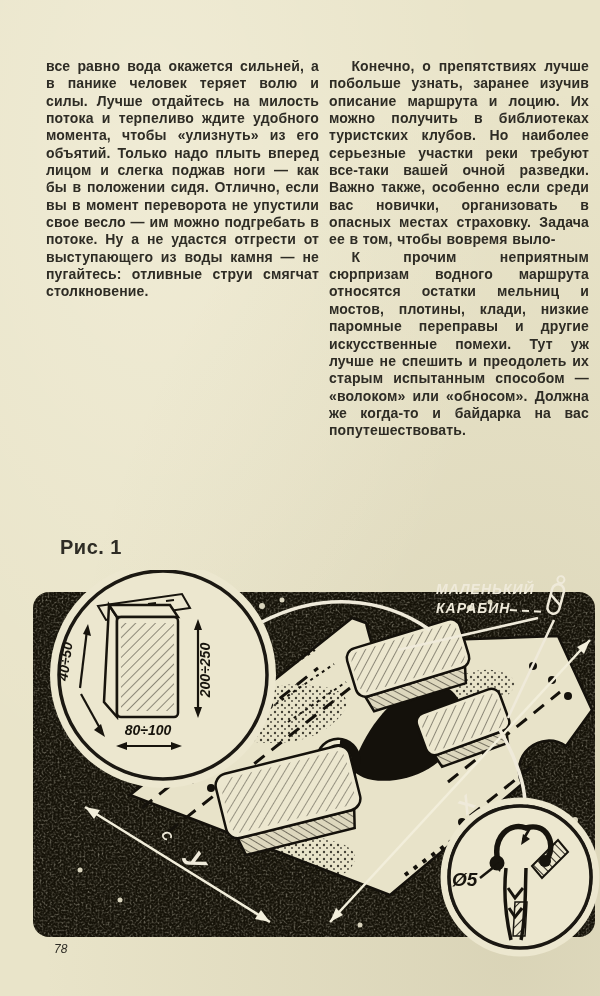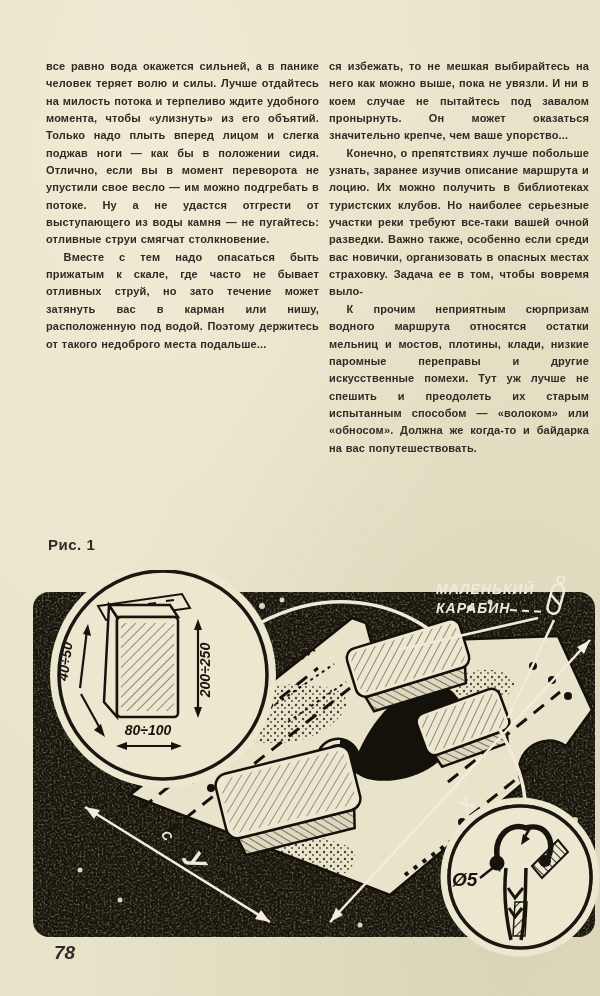--- a/index.html
+++ b/index.html
@@ -7,51 +7,49 @@
     width:600px;height:996px;position:relative;overflow:hidden;
     background:
       radial-gradient(ellipse at 25% 15%, rgba(255,252,240,.30), transparent 55%),
       radial-gradient(ellipse at 85% 95%, rgba(125,115,75,.14), transparent 65%),
       #e9e4c9;
     font-family:"Liberation Sans", sans-serif;
     color:#2e2c25;
   }
   .col{
     position:absolute;top:58px;
-    font-size:11px;line-height:17.35px;font-weight:bold;
+    font-size:14px;line-height:17.35px;font-weight:bold;
     text-align:justify;letter-spacing:.15px;word-spacing:.5px;
   }
   .col p{margin:0;text-indent:1.6em;}
   .col p.cont{text-indent:0;}
   #col-left{left:46px;width:273px;}
   #col-right{left:329px;width:260px;}
   .caption{
-    position:absolute;left:48px;top:536px;
-    font-size:15px;font-weight:bold;letter-spacing:.5px;
+    position:absolute;left:60px;top:536px;
+    font-size:20px;font-weight:bold;letter-spacing:.5px;
   }
   .pageno{
     position:absolute;left:54px;top:942px;
-    font-size:19px;font-weight:bold;font-style:italic;
+    font-size:12px;font-weight:normal;font-style:italic;
   }
   svg{position:absolute;left:0;top:570px;}
   svg text{font-family:"Liberation Sans", sans-serif;}
   .dimtxt{font-size:14px;font-weight:bold;font-style:italic;fill:#17140d;}
   .wlabel{font-size:14px;font-weight:bold;font-style:italic;fill:#efeada;letter-spacing:1px;}
   .wdim{font-weight:bold;font-style:italic;fill:#efeada;}
 </style>
 </head>
 <body>
 
 <div class="col" id="col-left">
   <p class="cont">все равно вода окажется сильней, а в панике человек теряет волю и силы. Лучше отдайтесь на милость потока и терпеливо ждите удобного момента, чтобы «улизнуть» из его объятий. Только надо плыть вперед лицом и слегка поджав ноги — как бы в положении сидя. Отлично, если вы в момент переворота не упустили свое весло — им можно подгребать в потоке. Ну а не удастся отгрести от выступающего из воды камня — не пугайтесь: отливные струи смягчат столкновение.</p>
-  <p>Вместе с тем надо опасаться быть прижатым к скале, где часто не бывает отливных струй, но зато течение может затянуть вас в карман или нишу, расположенную под водой. Поэтому держитесь от такого недоброго места подальше...</p>
 </div>
 
 <div class="col" id="col-right">
-  <p class="cont">ся избежать, то не мешкая выбирайтесь на него как можно выше, пока не увязли. И ни в коем случае не пытайтесь под завалом пронырнуть. Он может оказаться значительно крепче, чем ваше упорство...</p>
   <p>Конечно, о препятствиях лучше побольше узнать, заранее изучив описание маршрута и лоцию. Их можно получить в библиотеках туристских клубов. Но наиболее серьезные участки реки требуют все-таки вашей очной разведки. Важно также, особенно если среди вас новички, организовать в опасных местах страховку. Задача ее в том, чтобы вовремя выло-</p>
   <p>К прочим неприятным сюрпризам водного маршрута относятся остатки мельниц и мостов, плотины, клади, низкие паромные переправы и другие искусственные помехи. Тут уж лучше не спешить и преодолеть их старым испытанным способом — «волоком» или «обносом». Должна же когда-то и байдарка на вас попутешествовать.</p>
 </div>
 
 <div class="caption">Рис. 1</div>
 
 <svg width="600" height="392" viewBox="0 0 600 392">
   <defs>
     <filter id="grain" x="-2%" y="-2%" width="104%" height="104%">
       <feTurbulence type="fractalNoise" baseFrequency="0.5" numOctaves="3" seed="11"></feTurbulence>

